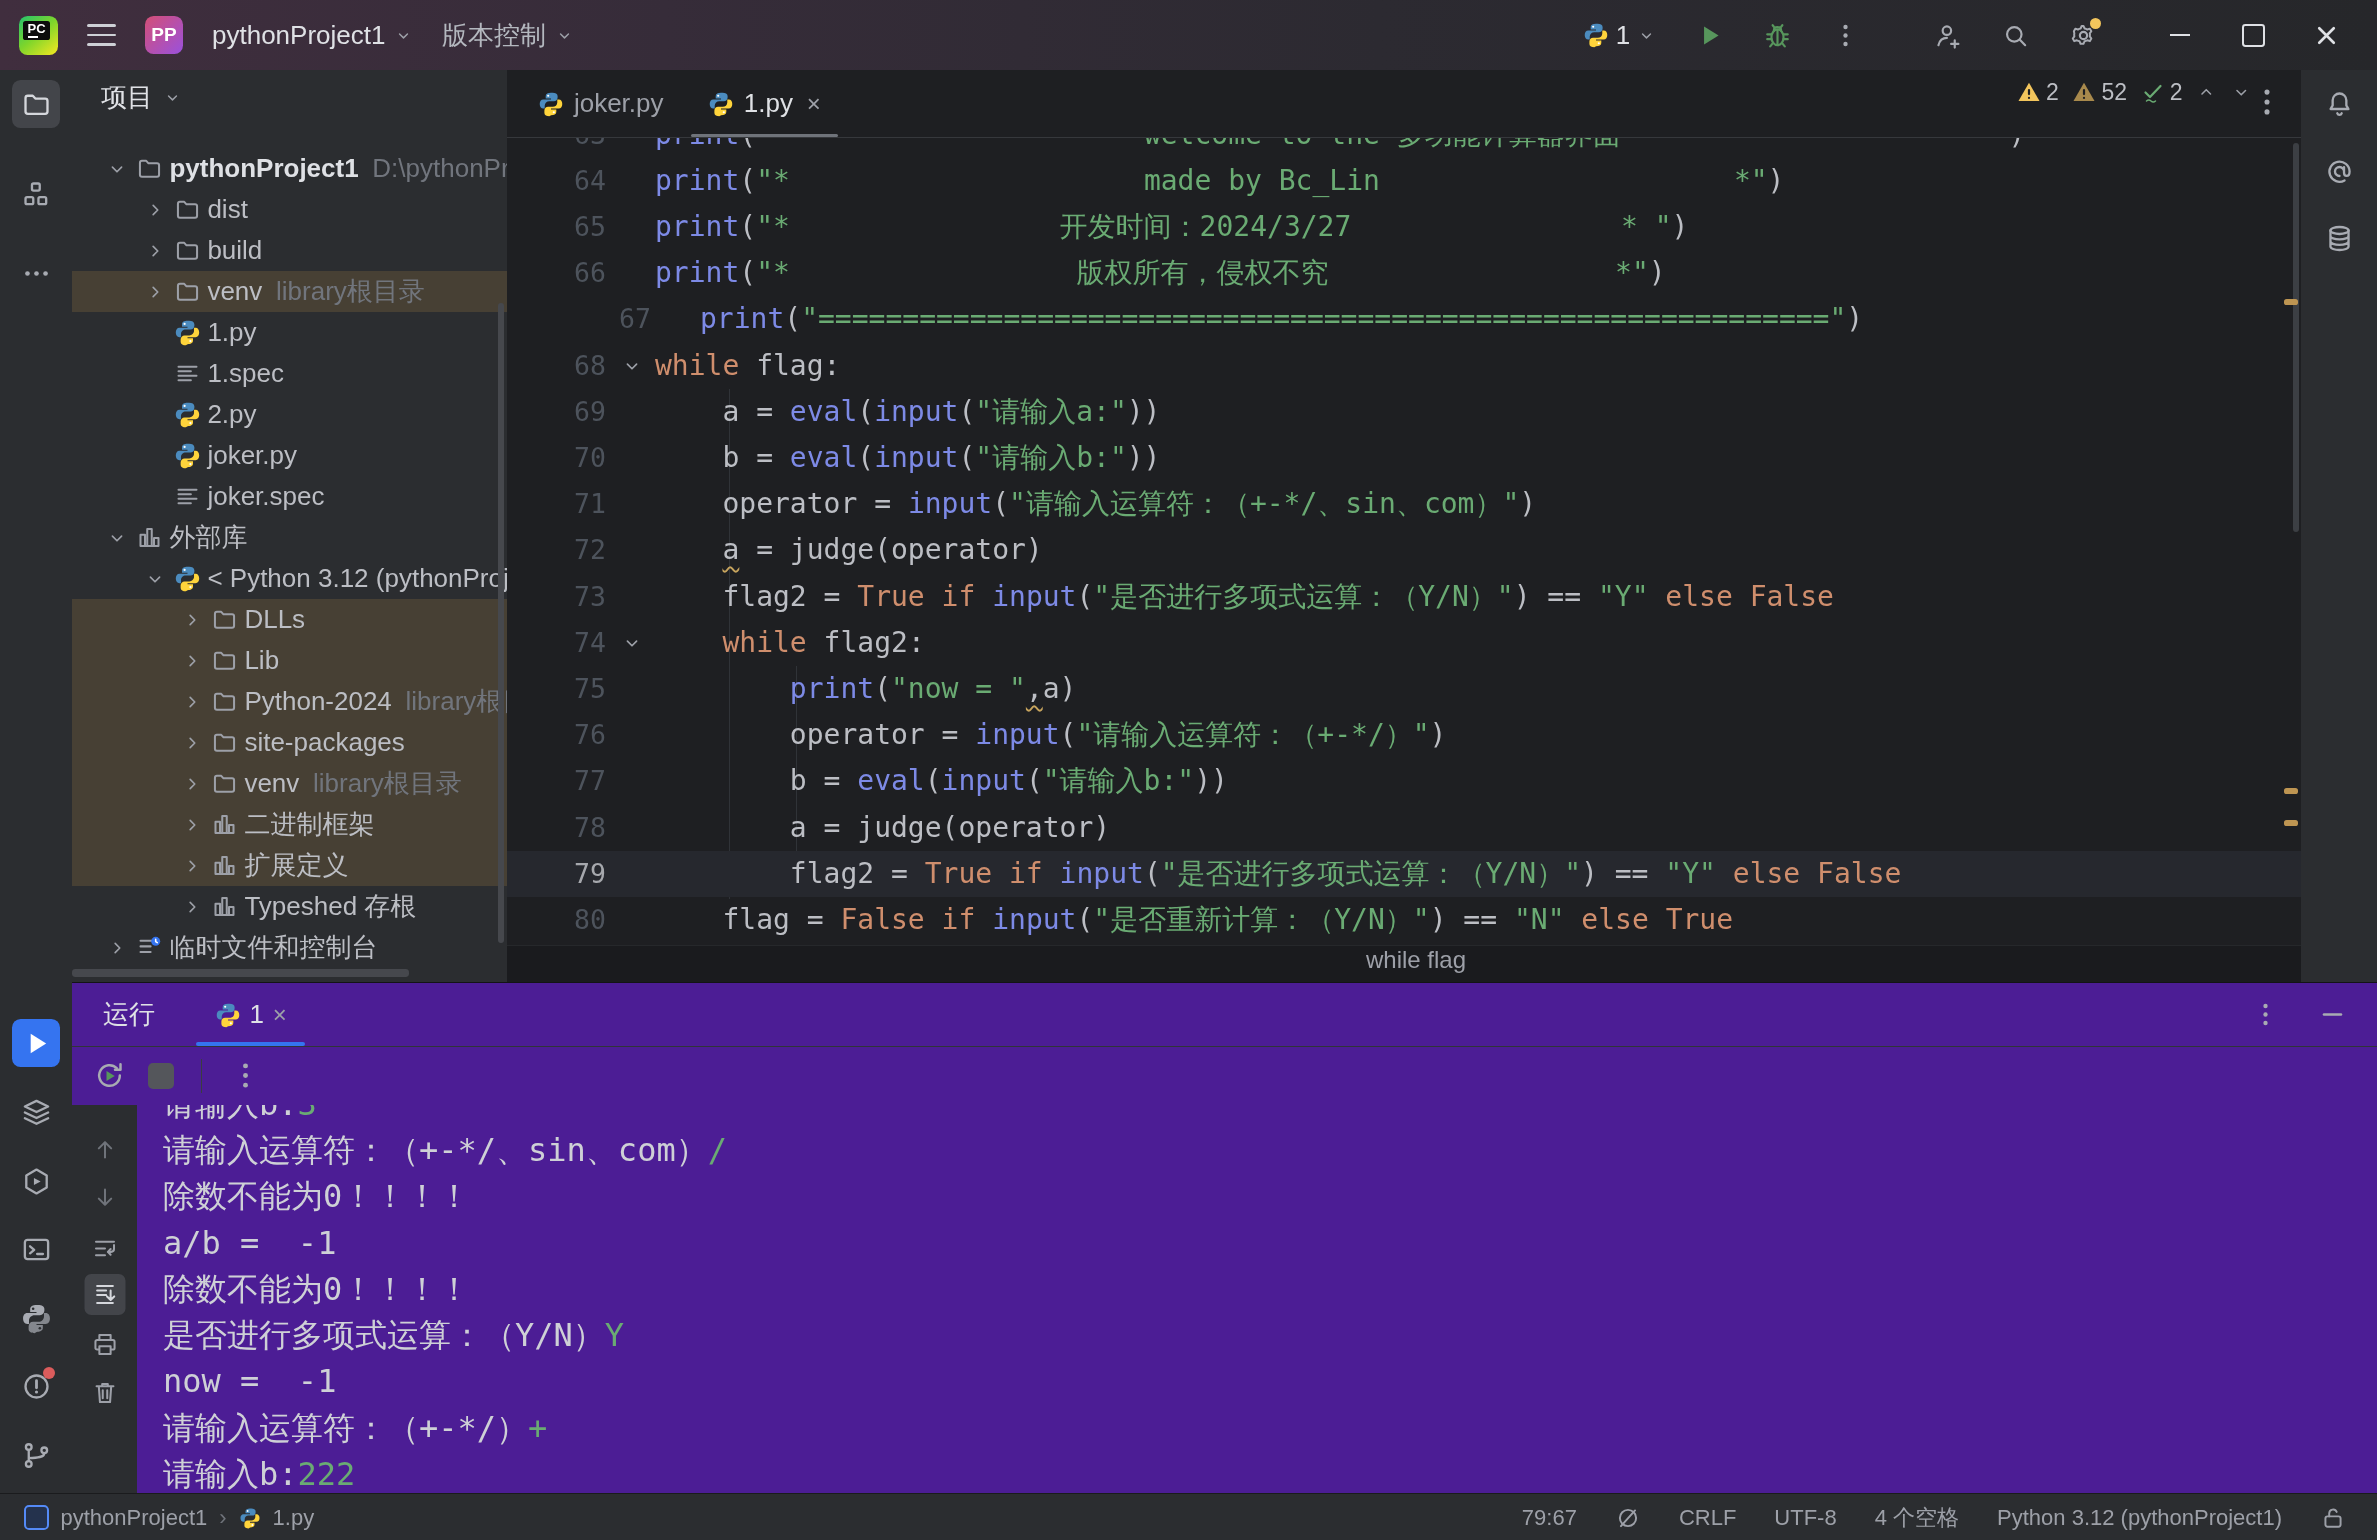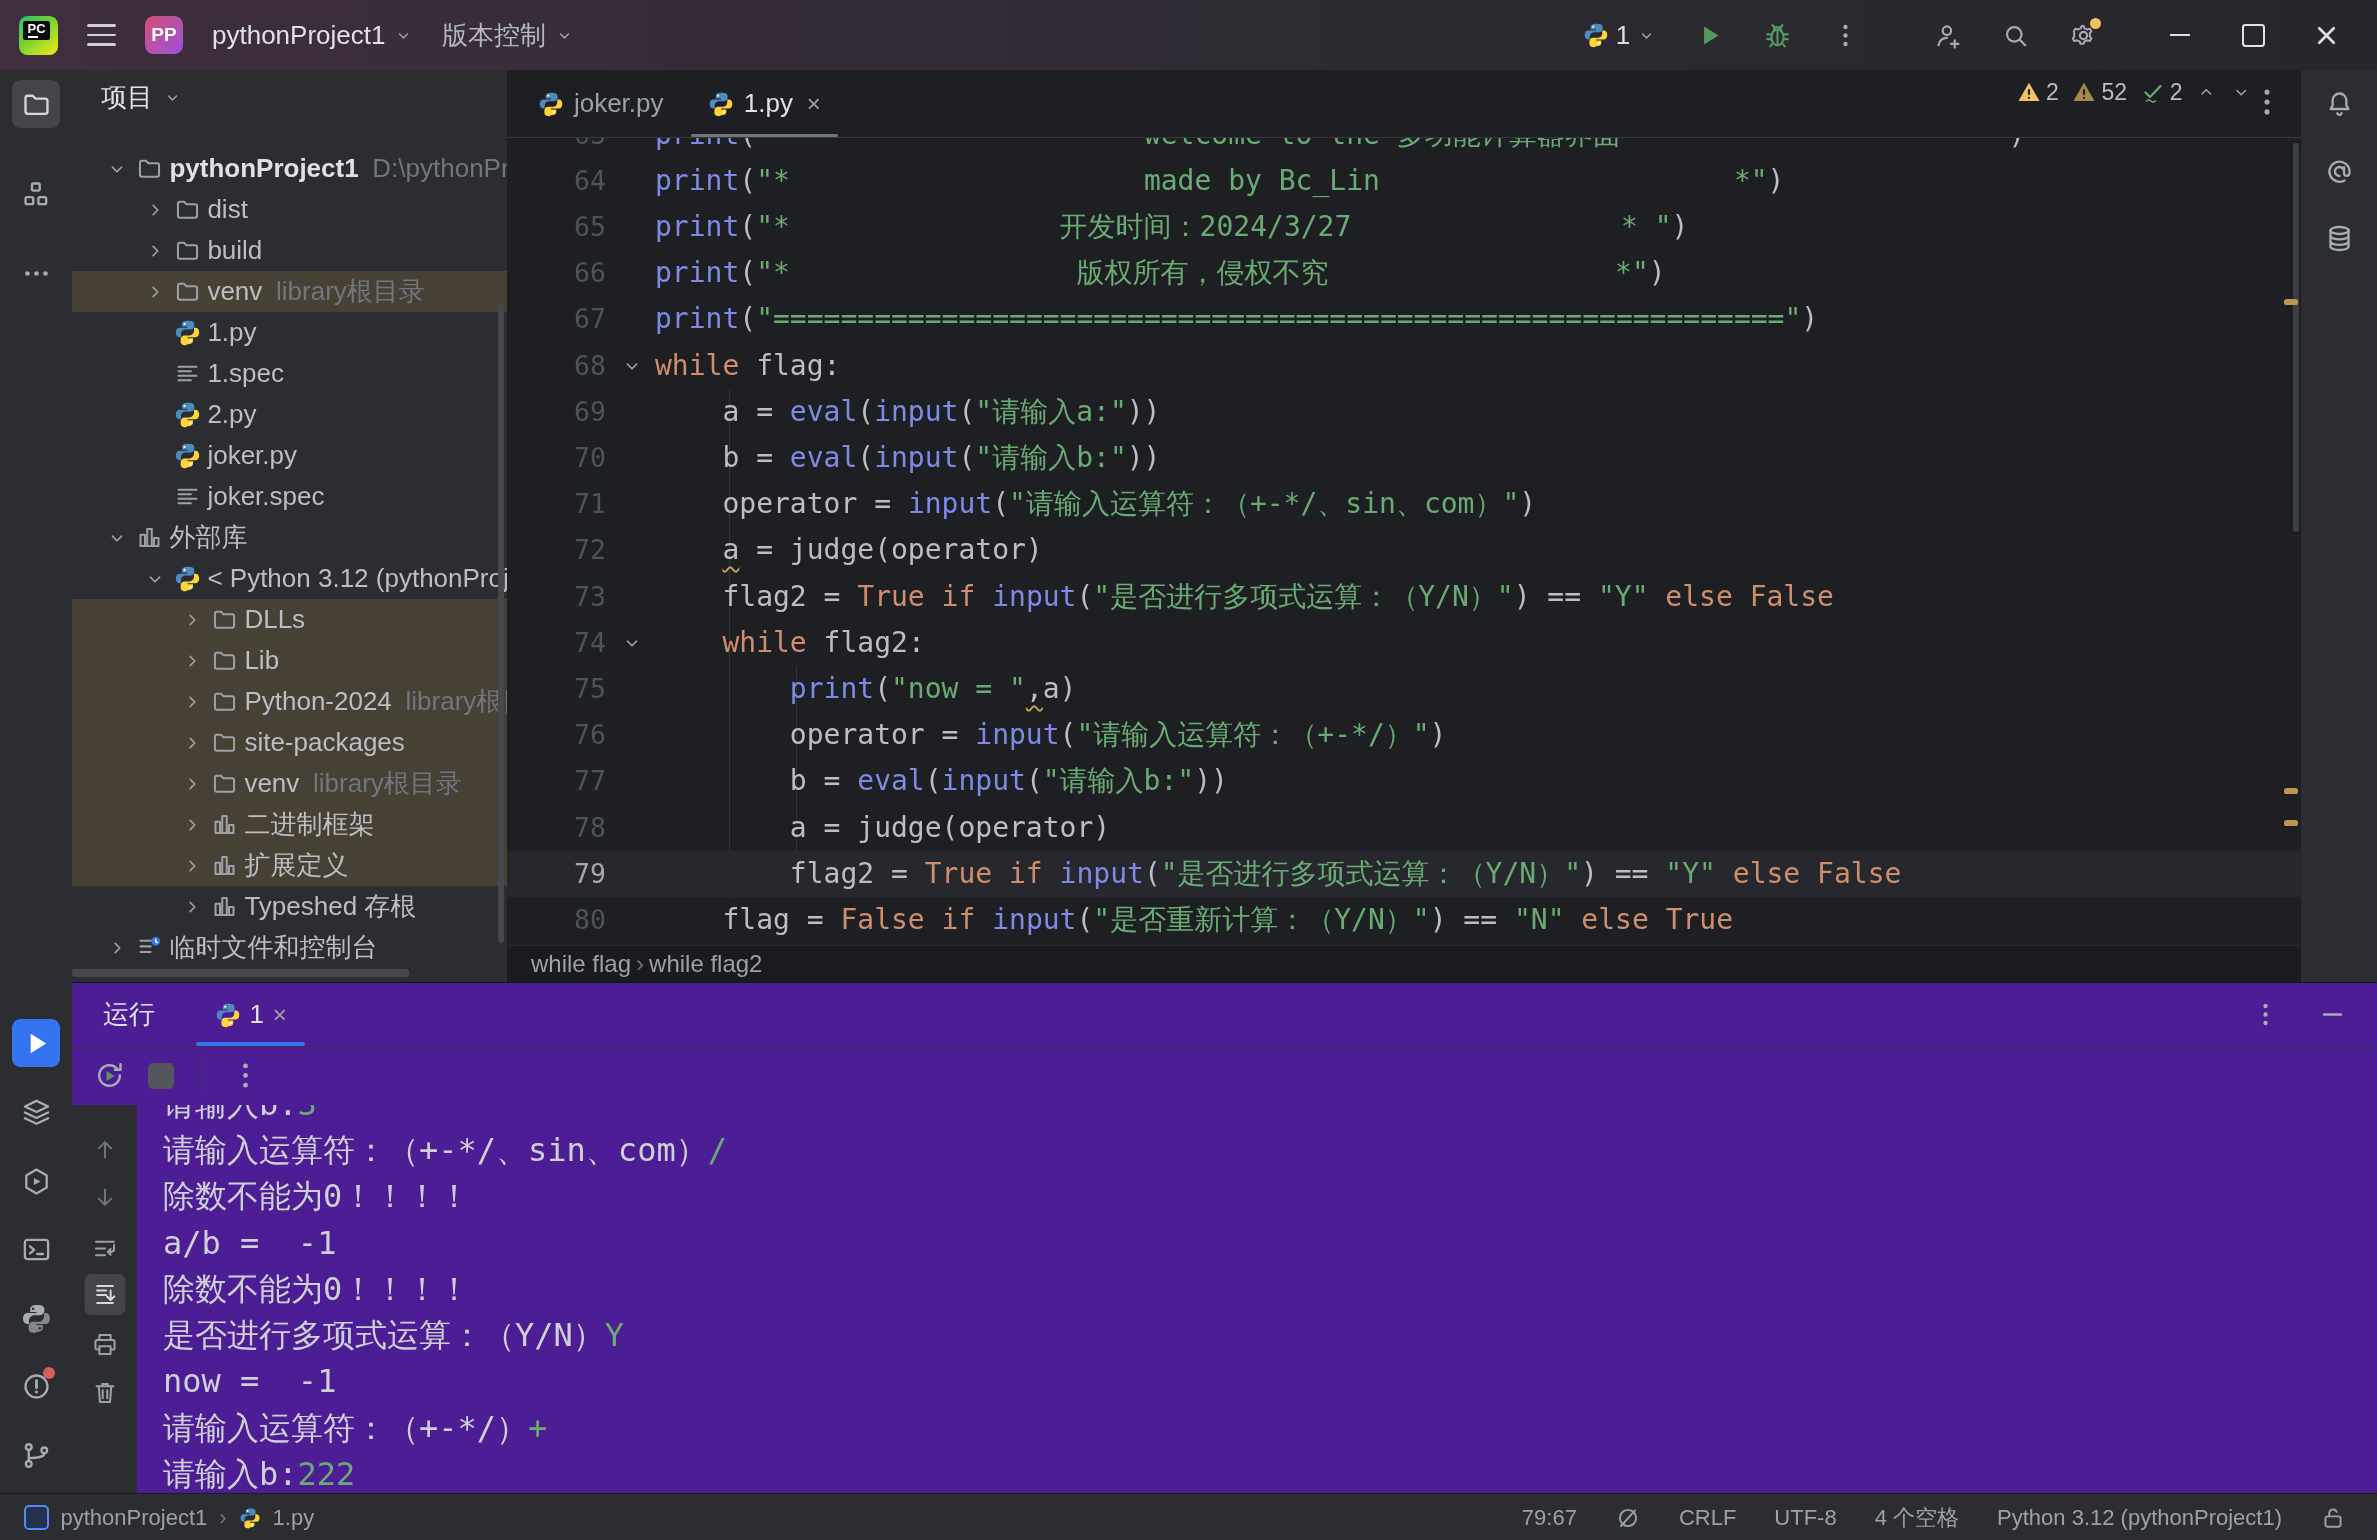--- a/index.html
+++ b/index.html
@@ -86,21 +86,21 @@
   .fold{position:absolute;left:104px;top:0;width:41px;height:46px;display:flex;align-items:center;justify-content:center;color:#9da0a8;}
   .fold .ic{width:22px;height:22px;}
   .ctext{position:absolute;left:148px;top:0;height:46px;line-height:46px;white-space:pre;
        font-size:28px;font-family:"DejaVu Sans Mono","Liberation Mono",monospace;color:#bcbec4;}
   .tk-k{color:#cf8e6d;} .tk-f{color:#7d8ae6;} .tk-s{color:#6aab73;} .tk-p{color:#bcbec4;}
   .tk-w{color:#bcbec4;text-decoration:underline wavy #c7a45d 1.7px;text-underline-offset:6.8px;}
   .iguide{position:absolute;width:0.9px;background:#303338;}
   .ed-vscroll{position:absolute;right:1.7px;top:73px;width:6.8px;height:389px;background:#3c3f44;border-radius:3.4px;}
   .mark{position:absolute;right:2.6px;width:14.5px;height:6px;border-radius:2.6px;background:#be9552;}
   .breadcrumbs{position:absolute;left:0;right:0;bottom:0;height:36px;background:#1a1b1e;border-top:0.9px solid #26282b;
-       display:flex;align-items:center;gap:5px;padding-left:24px;font-size:24px;color:#9da0a8;}
+       display:flex;align-items:center;gap:26px;padding-left:24px;font-size:24px;color:#9da0a8;flex-direction:column;}
   .breadcrumbs .sep{color:#6f737a;}
 
   
   .run-panel{position:absolute;left:72px;top:982px;width:2306px;height:511px;background:#4c1d95;border-top:0.9px solid #131416;}
   .run-header{position:absolute;left:0;top:0;right:0;height:63px;border-bottom:0.9px solid #313438;display:flex;align-items:center;}
   .run-title{font-size:26px;color:#dfe1e5;margin-left:31px;}
   .run-tab{position:relative;display:flex;align-items:center;gap:8.6px;height:100%;padding:0 22px;margin-left:38px;font-size:26px;color:#dfe1e5;cursor:pointer;}
   .run-tab::after{content:"";position:absolute;left:3.4px;right:3.4px;bottom:0;height:4.3px;border-radius:2.6px;background:#3574f0;}
   .run-tab .pyico{width:26px;height:26px;}
   .run-tab .x{color:#9da0a8;font-size:24px;}
@@ -777,21 +777,21 @@
           <span class="ctext"><span class="tk-f">print</span><span class="tk-p">(</span><span class="tk-s">"*                     made by Bc_Lin                     *"</span><span class="tk-p">)</span></span>
         </div>
         <div class="crow" style="top: 66px;">
           <span class="gut">65</span>
           <span class="ctext"><span class="tk-f">print</span><span class="tk-p">(</span><span class="tk-s">"*                开发时间：2024/3/27                * "</span><span class="tk-p">)</span></span>
         </div>
         <div class="crow" style="top: 112px;">
           <span class="gut">66</span>
           <span class="ctext"><span class="tk-f">print</span><span class="tk-p">(</span><span class="tk-s">"*                 版权所有，侵权不究                 *"</span><span class="tk-p">)</span></span>
         </div>
-        <div class="crow" style="top: 158px;">
+        <div class="crow" style="top: 158px; margin-left: 45px;">
           <span class="gut">67</span>
           <span class="ctext"><span class="tk-f">print</span><span class="tk-p">(</span><span class="tk-s">"============================================================"</span><span class="tk-p">)</span></span>
         </div>
         <div class="crow" style="top: 205px;">
           <span class="gut">68</span>
           <span class="fold">
             <span class="ico ic">
               <svg viewBox="0 0 24 24" fill="none" stroke="currentColor" stroke-width="1.8" stroke-linecap="round" stroke-linejoin="round">
                 <path d="M7 10l5 5 5-5"></path>
               </svg>

